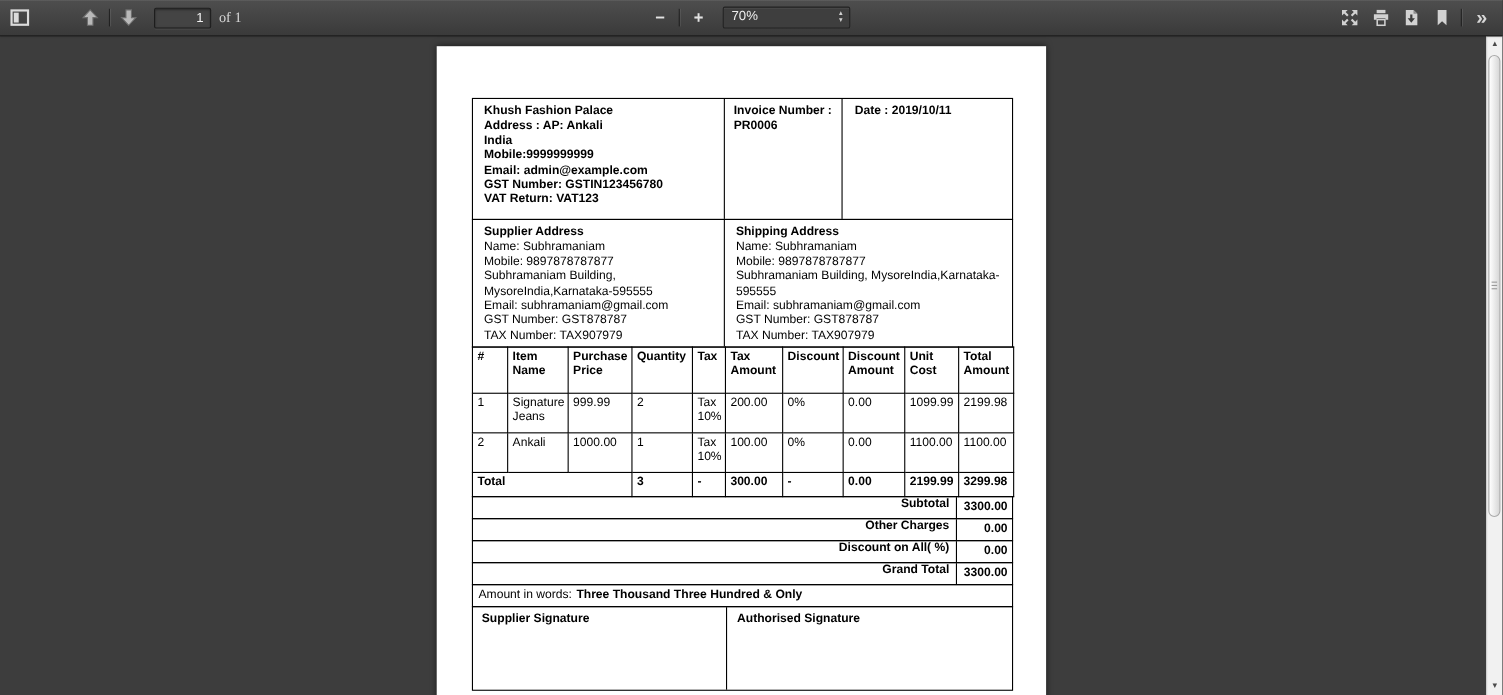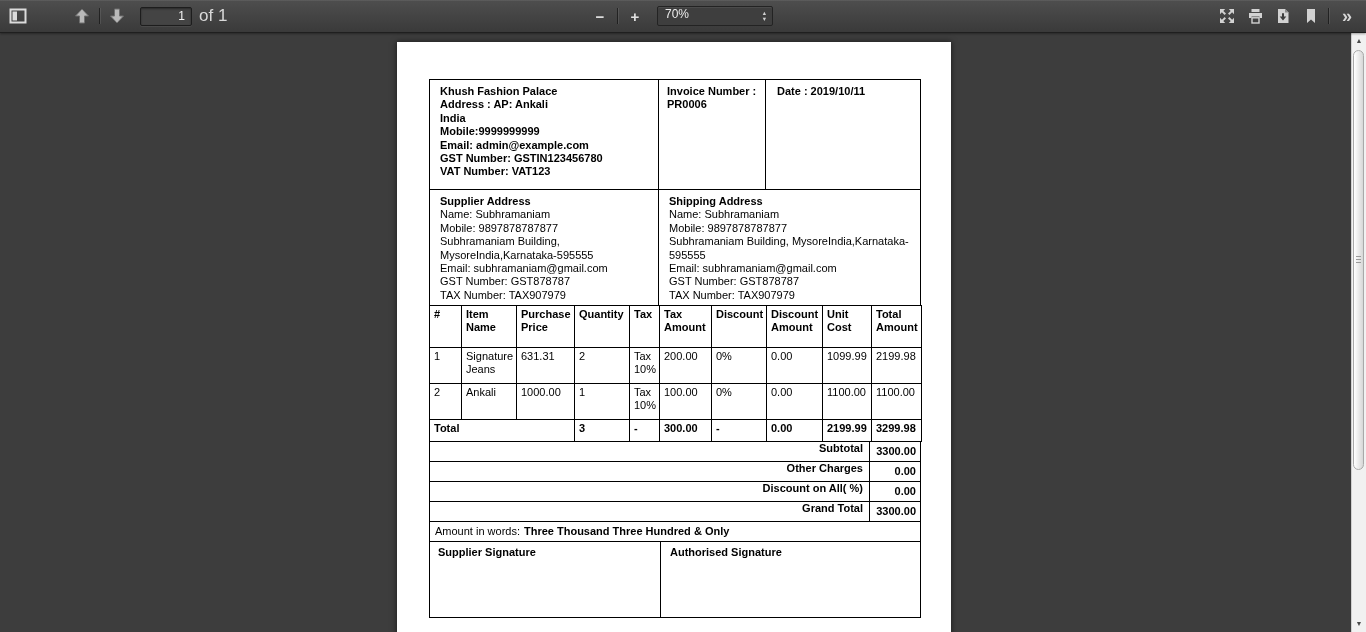--- a/index.html
+++ b/index.html
@@ -17,37 +17,37 @@
   .tb-btn { width:28px; height:25px; display:flex; align-items:center; justify-content:center;
     border-radius:2px; cursor:default; }
   .tb-btn svg { display:block; }
   #sidebar-toggle { margin-right:36px; }
   .tb-sep { width:1px; height:16px; background:rgba(0,0,0,.5);
     box-shadow:1px 0 0 rgba(255,255,255,.09); margin:0 3px; }
   #page-input { width:52px; height:19px; background:#444; border:1px solid #1d1d1d;
     border-radius:2px; color:#f2f2f2; font-size:12px; text-align:right; padding:0 6px;
     margin:0 7px 0 9px; box-shadow:inset 0 1px 2px rgba(0,0,0,.4), 0 1px 0 rgba(255,255,255,.06);
     font-family:"Liberation Sans",sans-serif; }
-  .page-count { color:#d9d9d9; font-size:17px; }
+  .page-count { color:#d9d9d9; font-size:13px;font-family:Liberation Serif, serif; }
   .glyph-btn { color:#e2e2e2; font-size:15px; font-weight:bold; }
   #zoom-select { position:relative; width:116px; height:20px; margin-left:8px; background:#3e3e3e;
     border:1px solid #232323; border-radius:2px; color:#ececec; font-size:12px;
     display:flex; padding:0 7px; box-shadow:inset 0 1px 0 rgba(255,255,255,.07); }
   .spinner { position:absolute; right:6px; top:3px; display:flex; flex-direction:column;
     align-items:center; color:#cfcfcf; font-size:6.5px; line-height:6px; }
   #more-tools { font-size:18px; font-weight:bold; color:#d6d6d6; letter-spacing:-2px; }
 
   
   #viewer { position:absolute; top:33px; left:0; width:1366px; height:599px;
     background:#3d3d3d; overflow:hidden; }
   #pdf-page { position:absolute; left:397px; top:9px; width:554px; height:740px;
     background:#ffffff; box-shadow:0 0 6px rgba(0,0,0,.6); }
 
   
-  .invoice { position:absolute; left:32px; top:38px; width:492px; color:#000;
+  .invoice { position:absolute; left:32px; top:48px; width:492px; color:#000;
     font-size:11px; line-height:13.4px; }
   .sec { border:1px solid #000; margin-top:-1px; }
   .hdr { height:111px; display:flex; }
   .hdr-left { width:229px; border-right:1px solid #000; padding:5px 10px; font-weight:bold; }
   .hdr-right { flex:1; display:flex; flex-direction:column; }
   .hdr-title { height:57px; border-bottom:1px solid #000; padding:5px 8px; font-weight:bold; }
   .hdr-numrow { flex:1; display:flex; }
   .hdr-num { width:107px; border-right:1px solid #000; padding:5px 8px; font-weight:bold; }
   .hdr-date { flex:1; padding:5px 11px; font-weight:bold; }
   .addrs { height:117px; display:flex; }
@@ -190,21 +190,21 @@
     <div class="invoice">
 
       <div class="sec hdr">
         <div class="hdr-left">
           <div>Khush Fashion Palace</div>
           <div>Address : AP: Ankali</div>
           <div>India</div>
           <div>Mobile:9999999999</div>
           <div>Email: admin@example.com</div>
           <div>GST Number: GSTIN123456780</div>
-          <div>VAT Number: VAT123</div>
+          <div>VAT Return: VAT123</div>
         </div>
         <div class="hdr-right">
           <div class="hdr-numrow">
             <div class="hdr-num">
               <span>Invoice Number :</span>
               <span>PR0006</span>
             </div>
             <div class="hdr-date">Date : 2019/10/11</div>
           </div>
         </div>
@@ -253,21 +253,21 @@
           <th>Tax</th>
           <th>Tax Amount</th>
           <th>Discount</th>
           <th>Discount Amount</th>
           <th>Unit Cost</th>
           <th>Total Amount</th>
         </tr>
         <tr>
           <td>1</td>
           <td>Signature Jeans</td>
-          <td>631.31</td>
+          <td>999.99</td>
           <td>2</td>
           <td>Tax 10%</td>
           <td class="num">200.00</td>
           <td class="num">0%</td>
           <td class="num">0.00</td>
           <td class="num">1099.99</td>
           <td class="num">2199.98</td>
         </tr>
         <tr>
           <td>2</td>

